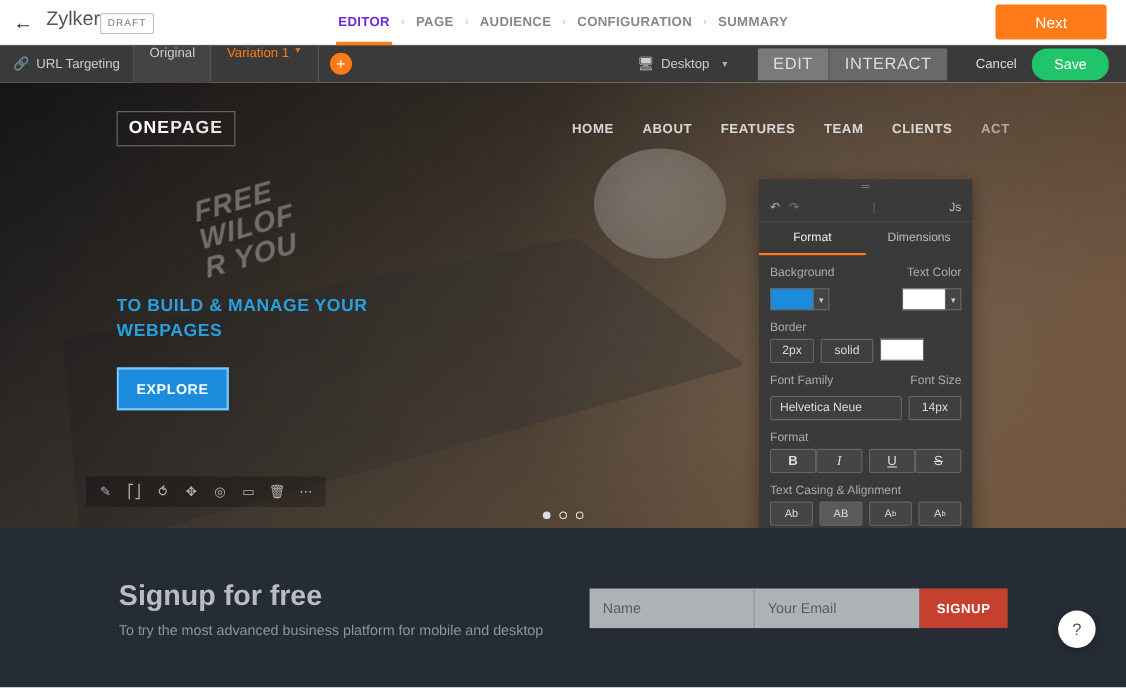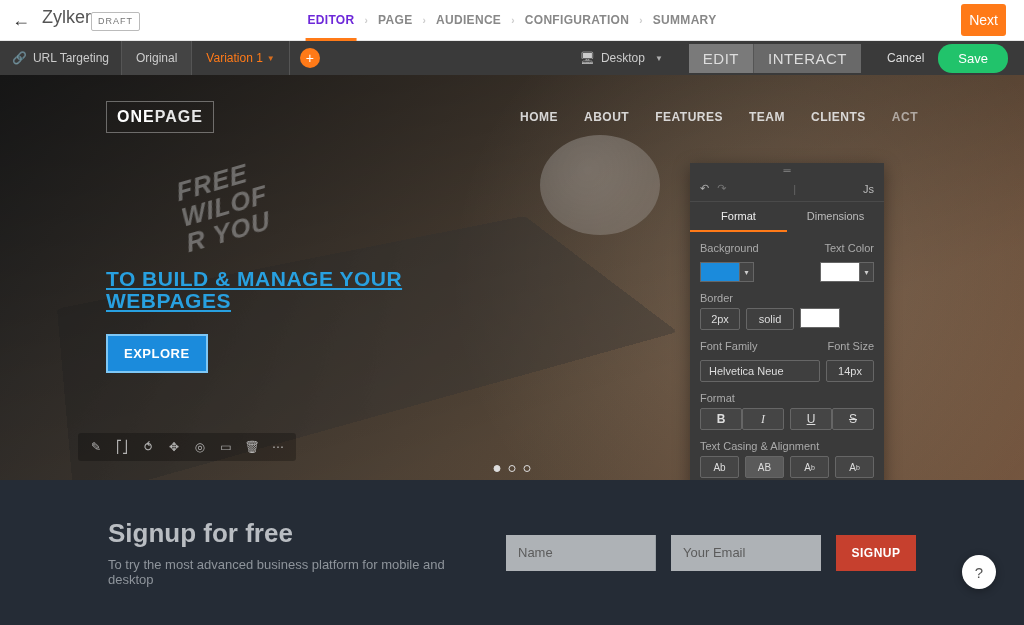--- a/index.html
+++ b/index.html
@@ -7,25 +7,25 @@
   .top-bar { height:41px; display:flex; align-items:center; border-bottom:1px solid #e8e8e8; position:relative; }
   .back-arrow { padding:0 12px; font-size:18px; color:#333; cursor:pointer; }
   .proj-name { font-size:18px; color:#555; font-weight:400; }
   .draft-badge { font-size:9px; letter-spacing:1px; color:#777; border:1px solid #bbb; padding:1px 6px; margin-top:2px; border-radius:2px; display:inline-block; }
   .proj-block { display:flex; flex-direction:row; line-height:15px; }
   .breadcrumb-nav { position:absolute; left:50%; transform:translateX(-50%); display:flex; align-items:center; gap:10px; font-size:12px; color:#888; font-weight:600; letter-spacing:.3px; }
   .bc-item { cursor:pointer; }
   .bc-item.active { color:#6d28d9; position:relative; }
   .bc-item.active::after { content:""; position:absolute; left:-2px; right:-2px; bottom:-14px; height:3px; background:#ff7a18; }
   .bc-sep { color:#ccc; font-size:10px;}
-  .next-btn { margin-left:auto; margin-right:18px; background:#ff7a18; color:#fff; border:none; padding:8px 8px; font-size:14px; border-radius:3px; cursor:pointer; }
+  .next-btn { margin-left:auto; margin-right:18px; background:#ff7a18; color:#fff; border:none; padding:8px 36px; font-size:14px; border-radius:3px; cursor:pointer; }
   .toolbar2 { height:34px; background:#3a3a3a; display:flex; align-items:center; color:#ccc; font-size:12px; }
   .url-targeting { display:flex; align-items:center; gap:6px; padding:0 12px; }
   .url-icon { opacity:.6; }
-  .tab-orig, .tab-var { padding:0 14px; height:34px; display:flex; align-items:center; cursor:pointer; }
+  .tab-orig, .tab-var { padding:0 14px; height:34px; display:flex; cursor:pointer; }
   .tab-orig { border-left:1px solid #555; border-right:1px solid #555; background:#444; }
   .tab-var { color:#ff7a18; border-right:1px solid #555;}
   .caret-down { font-size:8px; margin-left:4px; opacity:.8; }
   .add-circ { width:20px;height:20px;border-radius:50%;background:#ff7a18;color:#fff;display:flex;align-items:center;justify-content:center;font-size:14px;margin-left:10px;cursor:pointer; }
   .spacer { flex:1; }
   .device-sel { display:flex; align-items:center; gap:6px; padding:0 14px; }
   .mode-toggle { display:flex; margin:0 12px; }
   .mode-toggle button { background:#696969;color:#ddd;border:none;font-size:15px;letter-spacing:.5px;padding:6px 14px;cursor:pointer; }
   .mode-toggle button.active { background:#7a7a7a; }
   .mode-toggle button:first-child{border-right:1px solid #555;}
@@ -44,21 +44,21 @@
 
   .site-nav { position:absolute; top:26px; left:0; right:0; display:flex; align-items:center; padding:0 106px; color:#e8e8e8; font-size:12px; font-weight:600; letter-spacing:.5px;}
   .logo-box { border:1px solid rgba(255,255,255,.35); padding:6px 10px; font-size:16px; letter-spacing:1px;}
   .logo-box b{color:#fff;}
   .nav-links { margin-left:auto; display:flex; gap:26px; }
   .nav-links span{cursor:pointer; opacity:.9;}
   .nav-links span.cut{opacity:.6;}
 
   .hero { position:absolute; left:106px; top:185px; }
   .hero-h1{ color:#eee; font-size:40px; font-weight:800; letter-spacing:1px; }
-  .hero-h2{ color:#28a0e0; font-size:21px; font-weight:700; letter-spacing:.5px; margin-top:8px; line-height:22px;text-decoration:underline;}
+  .hero-h2{ color:#28a0e0; font-size:16px; font-weight:700; letter-spacing:.5px; margin-top:8px; line-height:22px;}
   .explore { display:inline-block; margin-top:22px; background:#1b8bdc; color:#fff; border:2px solid #7ec7f5; padding:10px 16px; font-size:13px; font-weight:700; letter-spacing:.5px; cursor:pointer;}
   .floating-tools{ position:absolute; left:78px; top:358px; display:flex; gap:10px; background:rgba(0,0,0,.25); padding:6px 10px; border-radius:3px;}
   .floating-tools span{ width:16px;height:16px; display:inline-flex;align-items:center;justify-content:center;color:#ccc;font-size:12px;cursor:pointer;opacity:.85;}
   .dots { position:absolute; bottom:8px; left:50%; transform:translateX(-50%); display:flex; gap:8px;}
   .dots span{ width:7px;height:7px;border:1px solid #ddd;border-radius:50%;}
   .dots span.on{ background:#ddd;}
 
   
   .panel { position:absolute; top:88px; right:140px; width:194px; background:#3a3a3a; color:#ccc; font-size:11px; box-shadow:0 4px 16px rgba(0,0,0,.4); }
   .panel-row1{ display:flex;align-items:center;justify-content:space-between;padding:6px 10px; border-bottom:1px solid #4a4a4a;}
@@ -86,21 +86,21 @@
   .fbtn.i{font-style:italic;font-family:Georgia,serif;}
   .fbtn.u{text-decoration:underline;}
   .fbtn.s{text-decoration:line-through;}
   .case-row{display:flex;gap:6px;margin-bottom:10px;}
   .cbtn{border:1px solid #666;background:#454545;color:#ddd;flex:1;height:22px;display:flex;align-items:center;justify-content:center;font-size:10px;cursor:pointer;border-radius:2px;}
   sup{font-size:7px;}
 
   .signup-strip{ height:145px; background:#252c36; color:#c6c9cc; display:flex; align-items:center; padding:0 108px; gap:40px;}
   .signup-left h2{ color:#b9bdc2; font-size:26px; font-weight:600; margin-bottom:8px;}
   .signup-left p{ color:#8e949b; font-size:13px; }
-  .signup-form{ margin-left:auto; display:flex;gap:15px; }
+  .signup-form{ margin-left:auto; display:flex; }
   .signup-form input{ height:36px; border:none; padding:0 12px; font-size:13px; color:#555; background:#aeb2b6; }
   .signup-form input.nm{ width:150px; border-right:1px solid #9aa0a5; }
   .signup-form input.em{ width:150px; }
   .signup-form input::placeholder{color:#5c5c5c;}
   .signup-form button{ height:36px; width:80px; background:#c6402e; color:#fff; border:none; font-size:12px; font-weight:700; letter-spacing:.5px; cursor:pointer;}
   .help-fab{ position:fixed; right:28px; bottom:36px; width:34px; height:34px; border-radius:50%; background:#fff; box-shadow:0 2px 8px rgba(0,0,0,.3); display:flex; align-items:center; justify-content:center; font-size:15px; color:#555; cursor:pointer;}
 </style>
 </head>
 <body>
 

